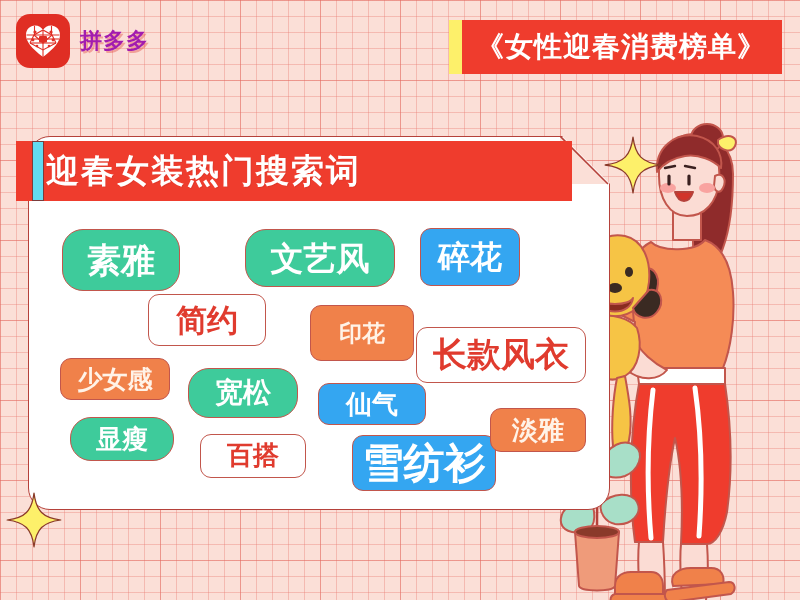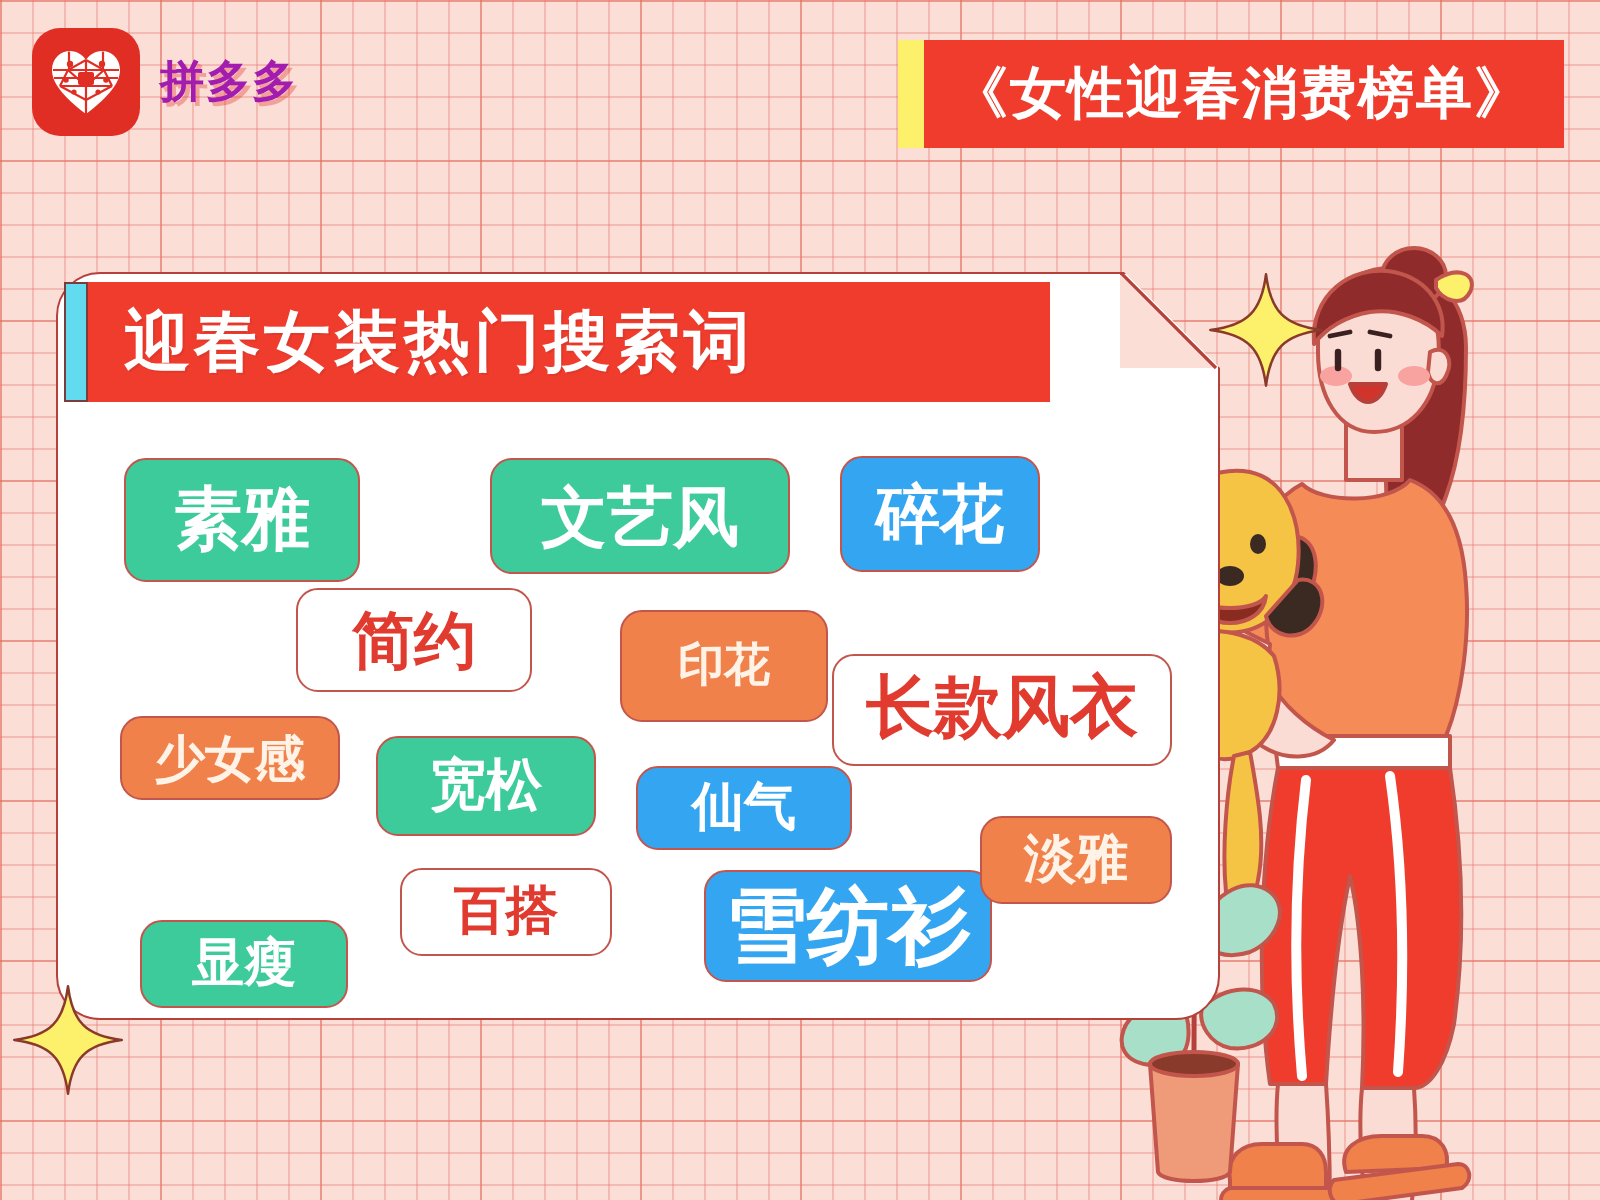--- a/index.html
+++ b/index.html
@@ -56,21 +56,21 @@
     border-radius:22px;
     
     clip-path:polygon(0 0, calc(100% - 48px) 0, 100% 48px, 100% 100%, 0 100%);
   }
   #card-fold-line{
     position:absolute;left:560px;top:136px;width:68px;height:68px;
   }
 
   
   #title-bar{
-    position:absolute;left:32px;top:141px;width:493px;height:60px;
+    position:absolute;left:16px;top:141px;width:556px;height:60px;
     background:#ef3c2d;display:flex;align-items:center;
   }
   #title-accent{position:absolute;left:32px;top:141px;width:12px;height:60px;background:#62dbf0;
      border:1px solid #7a3c3c;box-sizing:border-box;}
   #title-text{
     color:#ffffff;font-size:33px;font-weight:bold;letter-spacing:2px;
     margin-left:30px;white-space:nowrap;
     font-family:"DejaVu Sans","Liberation Sans",sans-serif;
     text-shadow:1px 1px 0 rgba(0,0,0,.06);
   }
@@ -80,21 +80,21 @@
     position:absolute;
     display:flex;align-items:center;justify-content:center;
     border-radius:11px;
     font-weight:bold;
     font-family:"DejaVu Sans","Liberation Sans",sans-serif;
     white-space:nowrap;
     box-sizing:border-box;
     border:1.4px solid #c2564c;
     line-height:1;
   }
-  .tag.green{background:#3ecb9b;color:#ffffff;}
+  .tag.green{background:#3ecb9b;color:#ffffff;border-radius:21px;}
   .tag.blue{background:#34a6f1;color:#ffffff;}
   .tag.orange{background:#f0814a;color:#fff3e8;}
   .tag.outline{background:#ffffff;color:#e03b2e;font-family:Liberation Serif, serif;}
 
   
   .sparkle{position:absolute;}
 
   
   #illustration{position:absolute;left:555px;top:120px;width:245px;height:480px;}
 </style>
@@ -256,21 +256,21 @@
     </div>
     <div class="tag orange" style="left: 60px; top: 358px; width: 110px; height: 42px; font-size: 25px;">
       <span>少女感</span>
     </div>
     <div class="tag green" style="left: 188px; top: 368px; width: 110px; height: 50px; font-size: 28px;">
       <span>宽松</span>
     </div>
     <div class="tag blue" style="left: 318px; top: 383px; width: 108px; height: 42px; font-size: 26px;">
       <span>仙气</span>
     </div>
-    <div class="tag green" style="left: 70px; top: 417px; width: 104px; height: 44px; font-size: 26px; margin-top: 43px;">
+    <div class="tag green" style="left: 70px; top: 417px; width: 104px; height: 44px; font-size: 26px;">
       <span>显瘦</span>
     </div>
     <div class="tag outline" style="left: 200px; top: 434px; width: 106px; height: 44px; font-size: 26px;">
       <span>百搭</span>
     </div>
     <div class="tag blue" style="left: 352px; top: 435px; width: 144px; height: 56px; font-size: 41px;">
       <span>雪纺衫</span>
     </div>
     <div class="tag orange" style="left: 490px; top: 408px; width: 96px; height: 44px; font-size: 26px;">
       <span>淡雅</span>

